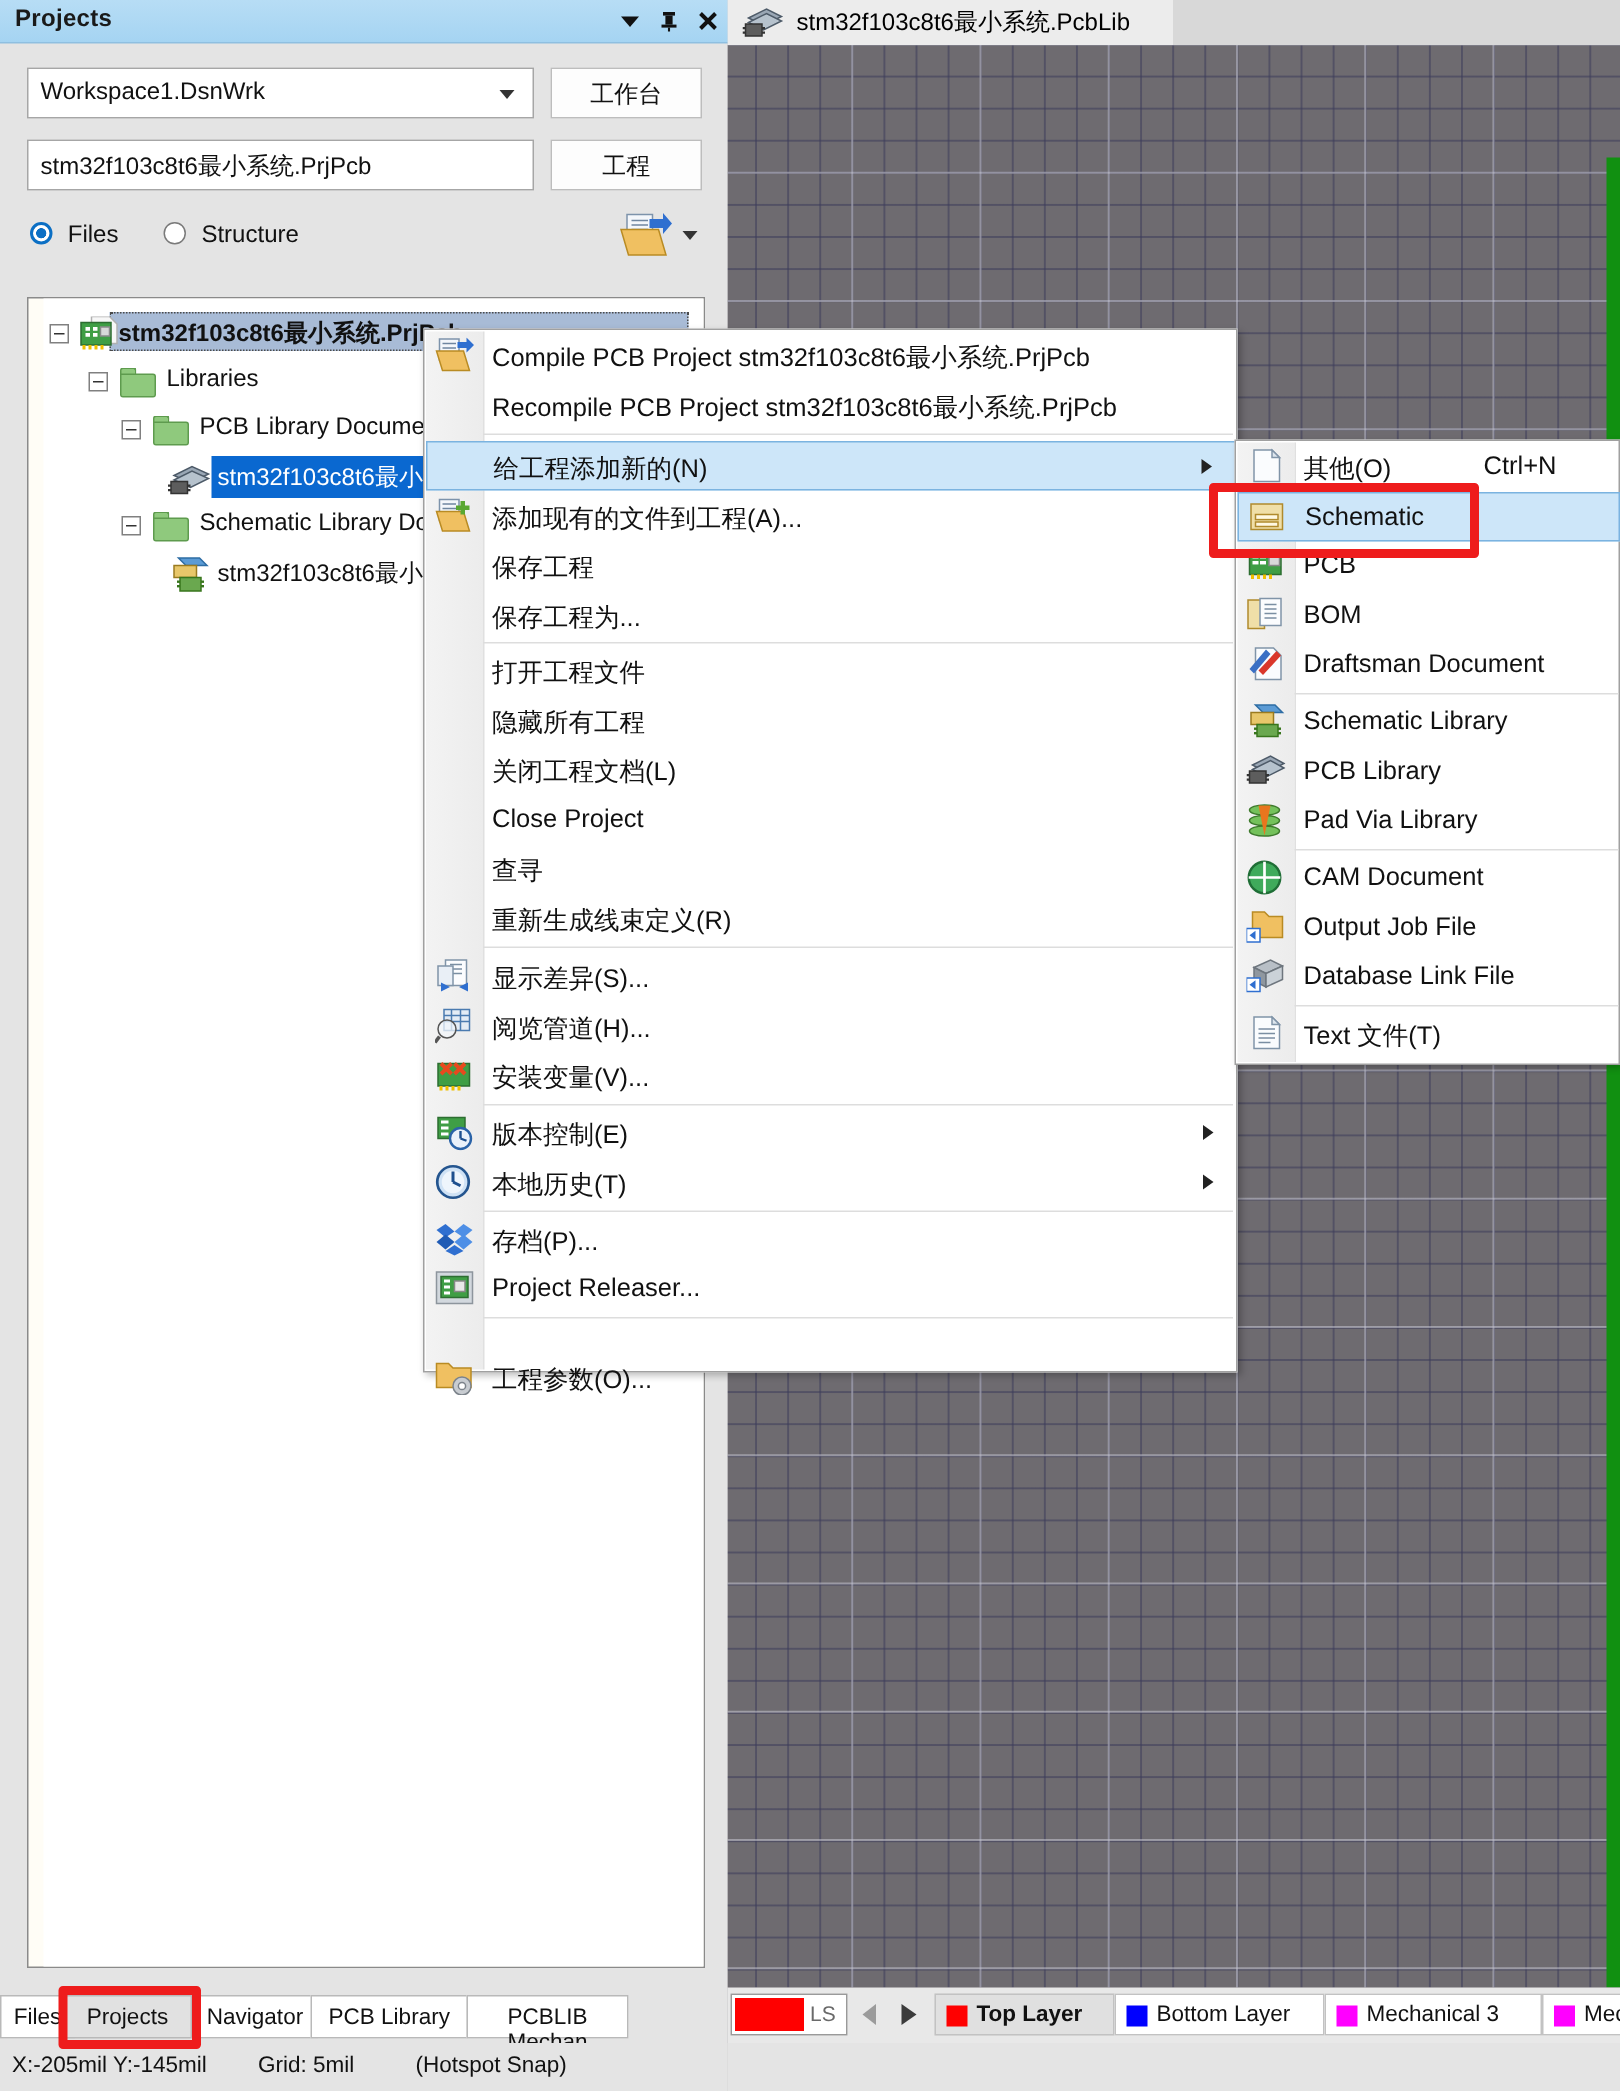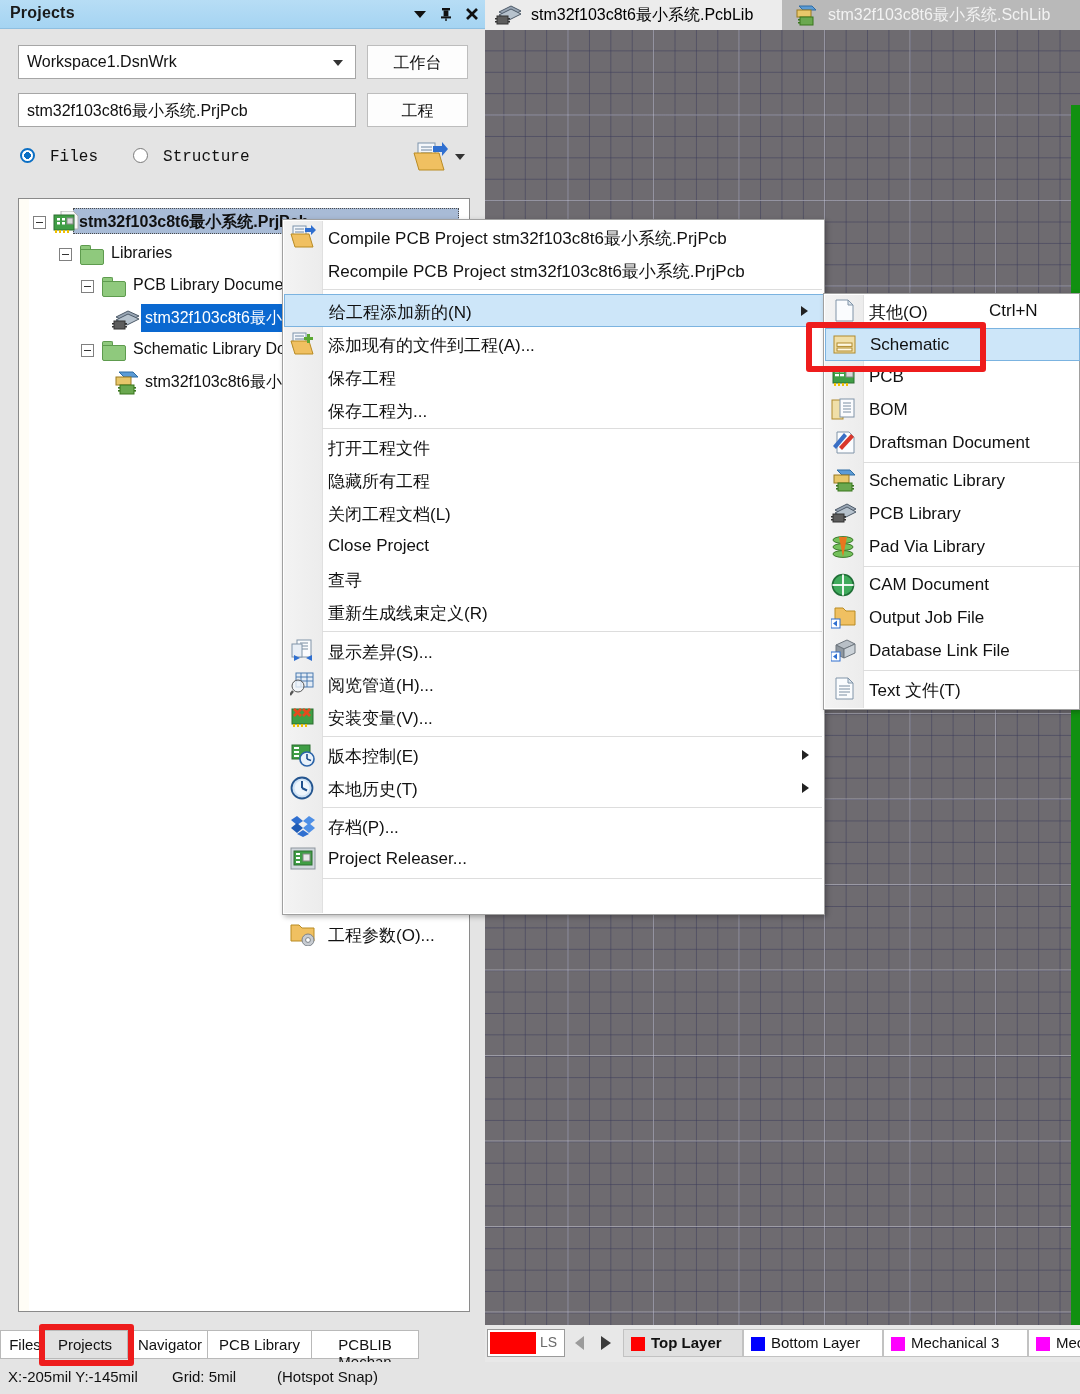--- a/index.html
+++ b/index.html
@@ -33,21 +33,21 @@
   .combo .arr i{
     position:absolute;left:8px;top:14px;width:0;height:0;
     border-left:5px solid transparent;border-right:5px solid transparent;border-top:6px solid #333;
   }
   .sqbtn{
     position:absolute;left:367px;width:101px;height:34px;background:#fdfdfd;
     border:1px solid #bdbdbd;box-sizing:border-box;cursor:pointer;
   }
   .sqbtn span{position:absolute;left:0;right:0;top:7px;text-align:center;font-size:16px;color:#111;}
 
-  .radio-wrap{position:absolute;left:20px;top:148px;height:24px;font-family:Liberation Mono, monospace;}
+  .radio-wrap{position:absolute;left:20px;top:148px;height:24px;}
   .radio{position:relative;display:inline-block;margin-right:26px;cursor:pointer;}
   .radio .dot{
     display:inline-block;width:15px;height:15px;border-radius:50%;
     border:1px solid #7a7a7a;background:#fff;vertical-align:-2px;box-sizing:border-box;
   }
   .radio.on .dot{border:2px solid #0b6fc4;background:
     radial-gradient(circle at 50% 50%, #0b6fc4 0 3.2px, #fff 3.6px 100%);}
   .radio .lbl{font-size:16px;margin-left:6px;color:#111;}
 
   #openbtn{position:absolute;left:412px;top:140px;width:38px;height:34px;cursor:pointer;}
@@ -173,30 +173,20 @@
           <polygon points="4,9 16,3 26,8 14,14" fill="#9aa7b5" stroke="#4d5a68"></polygon>
           <polygon points="4,12 16,6 26,11 14,17" fill="#b6c2cd" stroke="#4d5a68"></polygon>
           <rect x="2" y="13" width="11" height="8" fill="#5d5d5d" stroke="#333"></rect>
           <rect x="0" y="15" width="2" height="1.5" fill="#333"></rect>
             <rect x="0" y="18" width="2" height="1.5" fill="#333"></rect>
           <rect x="13" y="15" width="2" height="1.5" fill="#333"></rect>
             <rect x="13" y="18" width="2" height="1.5" fill="#333"></rect>
         </svg>
         <span class="lb" style="left:46px;">stm32f103c8t6最小系统.PcbLib</span>
       </div>
-      <div class="dtab inact" style="left:297px;width:298px;">
-        <svg class="ico" style="left:10px;top:3px;position:absolute;" width="28" height="24" viewBox="0 0 28 24">
-          <polygon points="7,3 20,3 24,7 11,7" fill="#5b9bd5" stroke="#2e6da4"></polygon>
-          <rect x="5" y="7" width="14" height="7" fill="#e8c76a" stroke="#9a7b20"></rect>
-          <rect x="8" y="14" width="13" height="8" fill="#6aa84f" stroke="#38761d"></rect>
-          <rect x="6" y="16" width="2" height="1.5" fill="#38761d"></rect>
-            <rect x="6" y="19" width="2" height="1.5" fill="#38761d"></rect>
-        </svg>
-        <span class="lb" style="left:46px;">stm32f103c8t6最小系统.SchLib</span>
-      </div>
     </div>
 
     <div id="canvas">
       <div id="board-edge"></div>
 
     </div>
 
     <div id="layer-bar">
       <div id="ls-box">
         <div class="cl"></div>
@@ -557,21 +547,21 @@
         <rect x="4" y="4" width="18" height="14" fill="#3f9e45" stroke="#2c6e31"></rect>
         <rect x="6" y="6" width="4" height="2" fill="#fff"></rect>
           <rect x="6" y="10" width="4" height="2" fill="#fff"></rect>
         <rect x="6" y="14" width="4" height="2" fill="#fff"></rect>
         <rect x="13" y="7" width="7" height="7" fill="#e8e8e8" stroke="#888"></rect>
       </svg>
       <div class="mtext">Project Releaser...</div>
     </div>
     <div class="msep" style="top:658px;"></div>
 
-    <div class="mi" style="top:698px;text-decoration:underline;">
+    <div class="mi" style="top:682px;text-decoration:underline;">
       <svg class="micon" viewBox="0 0 26 24">
         <polygon points="1,3 9,3 12,6 24,6 24,19 1,19" fill="#f0c061" stroke="#b98b23"></polygon>
         <circle cx="18" cy="18" r="6" fill="#c8ccd1" stroke="#7c838b"></circle>
         <circle cx="18" cy="18" r="2.4" fill="#fff" stroke="#7c838b"></circle>
       </svg>
       <div class="mtext">工程参数(O)...</div>
     </div>
   </div>
 
   <div id="sub">

